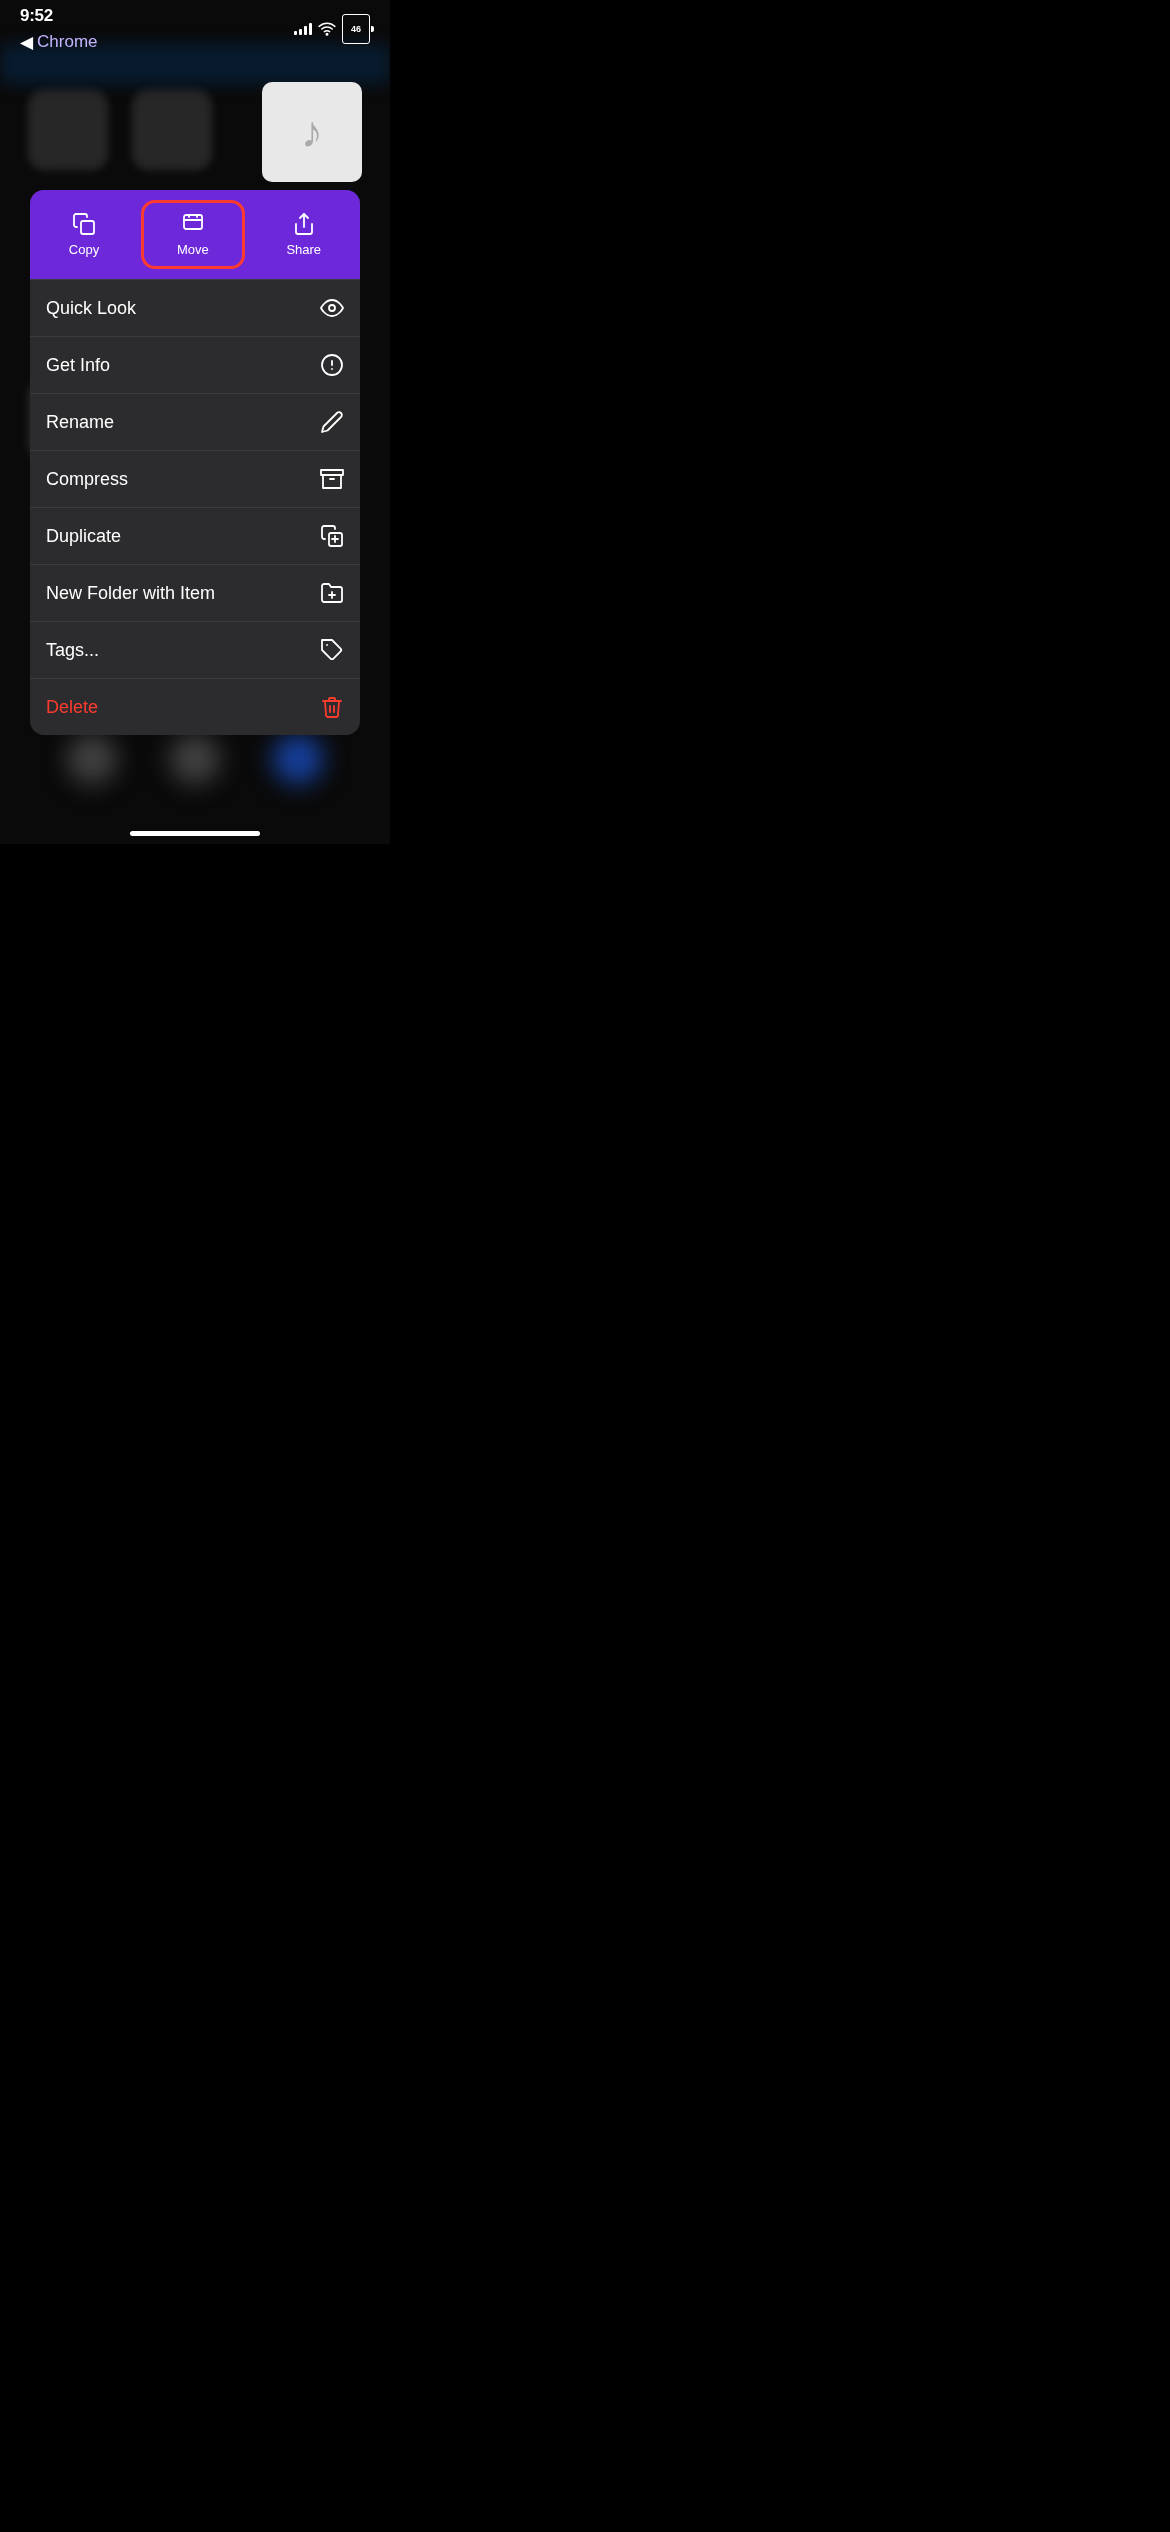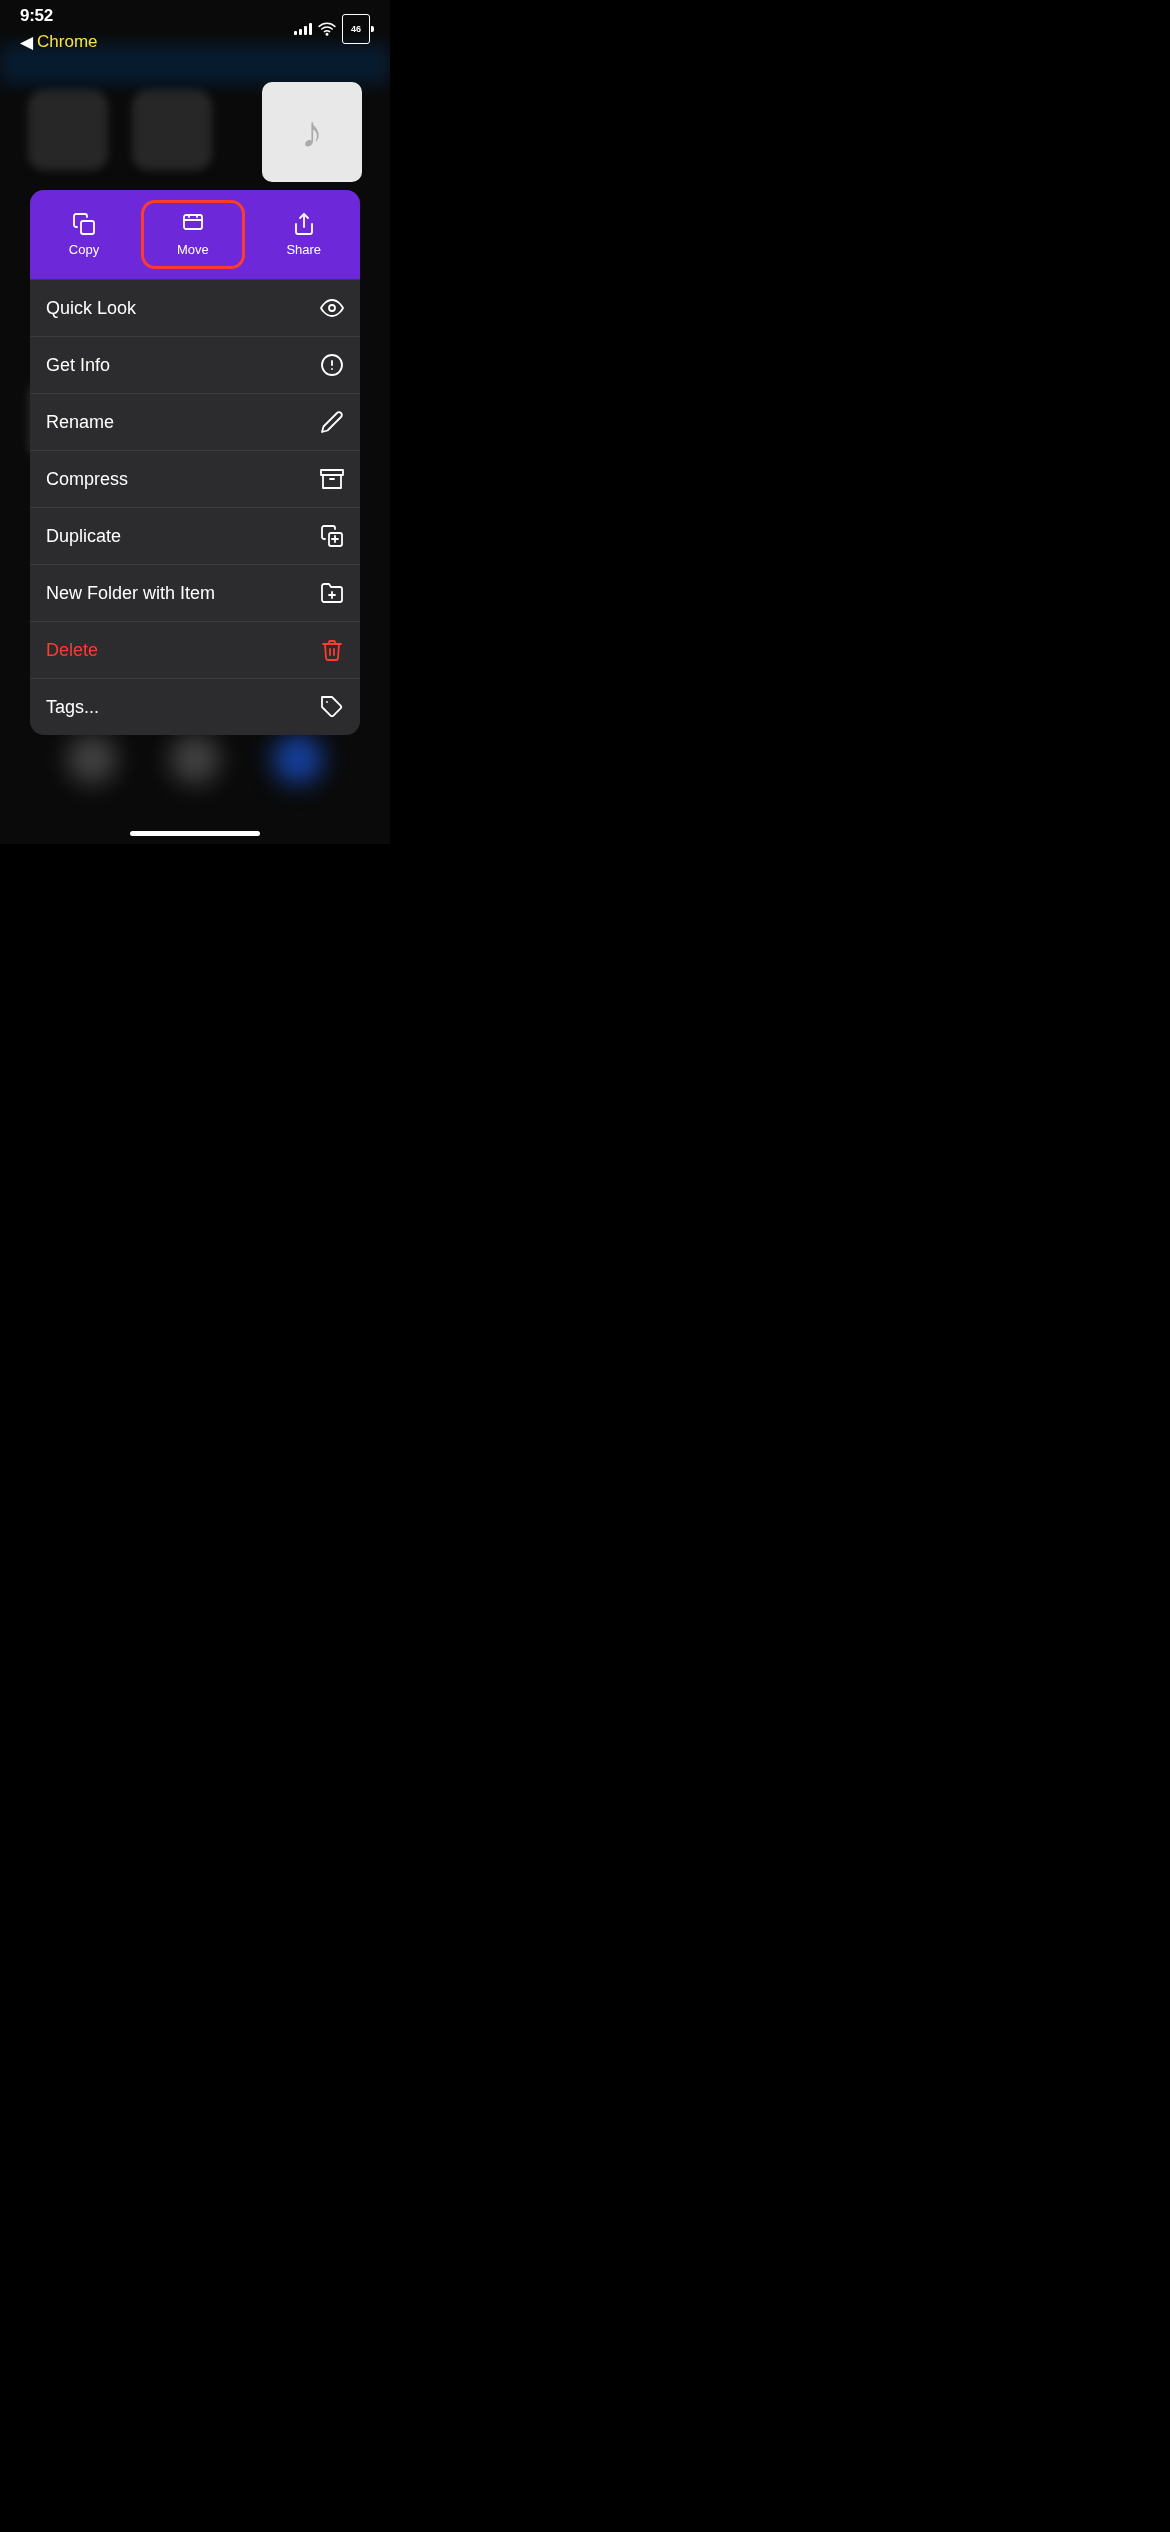--- a/index.html
+++ b/index.html
@@ -30,21 +30,21 @@
       color: #fff;
       letter-spacing: -0.3px;
     }
     .status-back {
       display: flex;
       align-items: center;
       gap: 4px;
       margin-top: 6px;
     }
     .status-back-label {
-      color: #fde047;
+      color: #c4b5fd;
       font-size: 17px;
     }
     .status-right {
       display: flex;
       align-items: center;
       gap: 6px;
     }
     .signal-bars {
       display: flex;
       align-items: flex-end;
@@ -376,38 +376,38 @@
   <div class="menu-item">
     <span class="menu-item-label">New Folder with Item</span>
     <svg class="icon-svg" viewBox="0 0 24 24">
       <path d="M22 19a2 2 0 0 1-2 2H4a2 2 0 0 1-2-2V5a2 2 0 0 1 2-2h5l2 3h9a2 2 0 0 1 2 2z"></path>
       <line x1="12" y1="11" x2="12" y2="17"></line>
       <line x1="9" y1="14" x2="15" y2="14"></line>
     </svg>
   </div>
 
   <div class="menu-item">
+    <span class="menu-item-label">Tags...</span>
+    <svg class="icon-svg" viewBox="0 0 24 24">
+      <path d="M20.59 13.41l-7.17 7.17a2 2 0 0 1-2.83 0L2 12V2h10l8.59 8.59a2 2 0 0 1 0 2.82z"></path>
+      <line x1="7" y1="7" x2="7.01" y2="7"></line>
+    </svg>
+  </div>
+
+  <div class="menu-item">
     <span class="menu-item-label delete">Delete</span>
     <svg class="icon-svg delete-color" viewBox="0 0 24 24">
       <polyline points="3 6 5 6 21 6"></polyline>
       <path d="M19 6l-1 14a2 2 0 0 1-2 2H8a2 2 0 0 1-2-2L5 6"></path>
       <path d="M10 11v6"></path>
       <path d="M14 11v6"></path>
       <path d="M9 6V4a1 1 0 0 1 1-1h4a1 1 0 0 1 1 1v2"></path>
     </svg>
   </div>
 
-  <div class="menu-item">
-    <span class="menu-item-label">Tags...</span>
-    <svg class="icon-svg" viewBox="0 0 24 24">
-      <path d="M20.59 13.41l-7.17 7.17a2 2 0 0 1-2.83 0L2 12V2h10l8.59 8.59a2 2 0 0 1 0 2.82z"></path>
-      <line x1="7" y1="7" x2="7.01" y2="7"></line>
-    </svg>
-  </div>
-
 </div>
 
 <div class="bottom-dots">
   <div class="bottom-dot dot-gray"></div>
   <div class="bottom-dot dot-gray"></div>
   <div class="bottom-dot dot-blue"></div>
 </div>
 
 <div class="home-indicator"></div>
 

